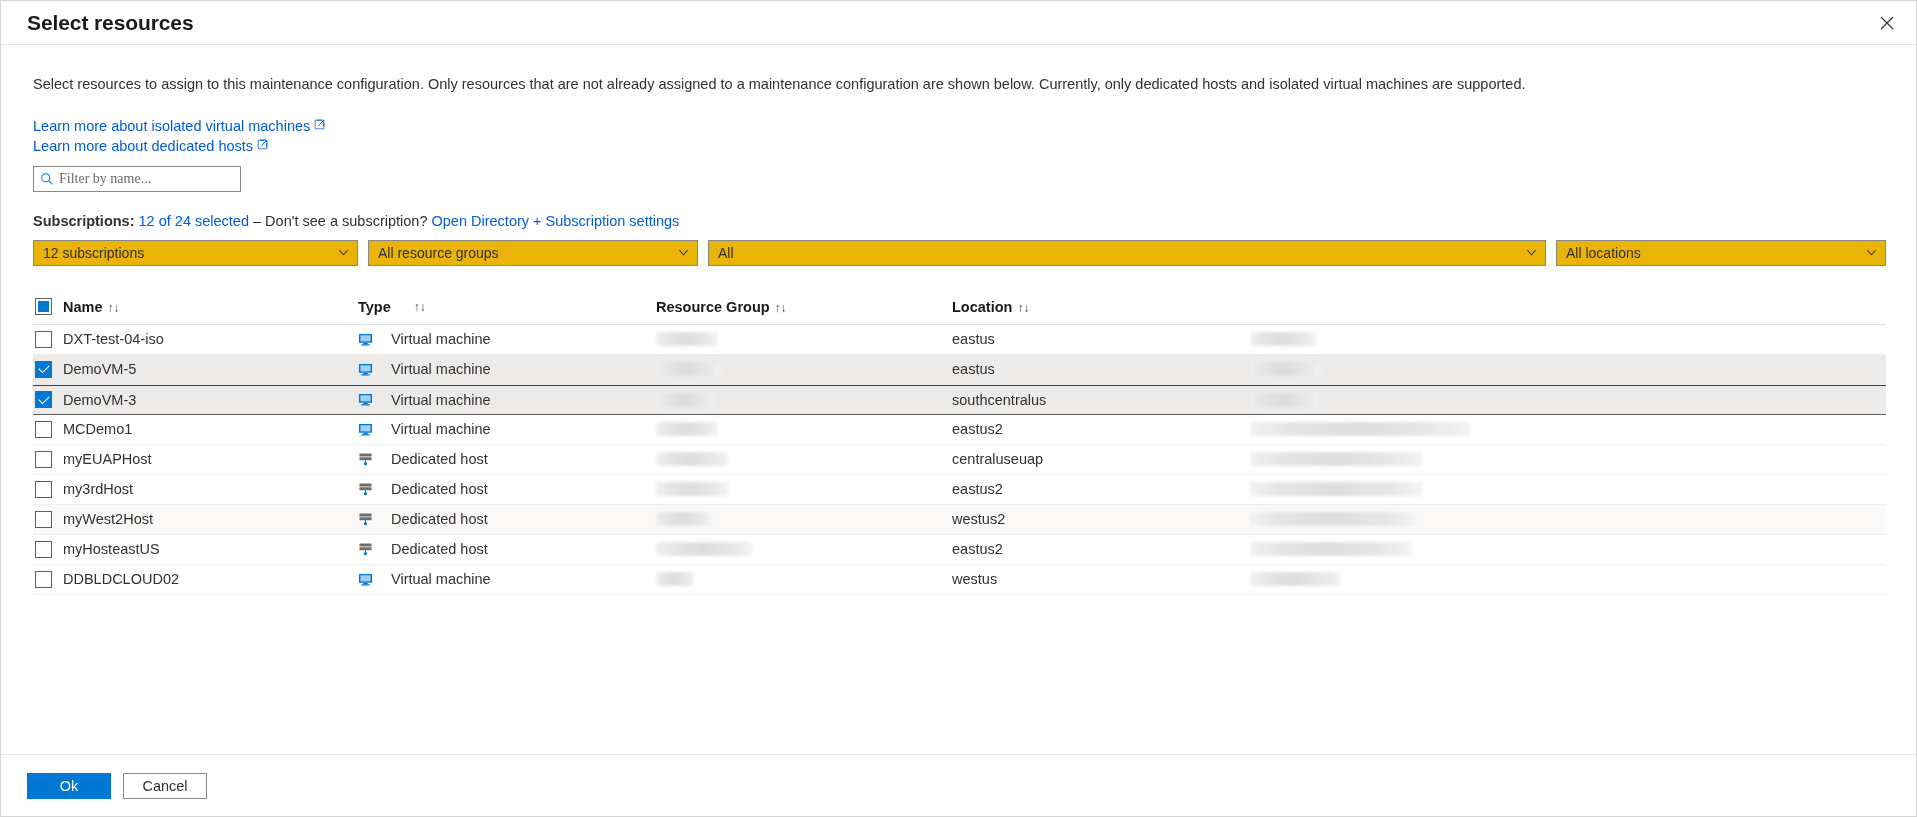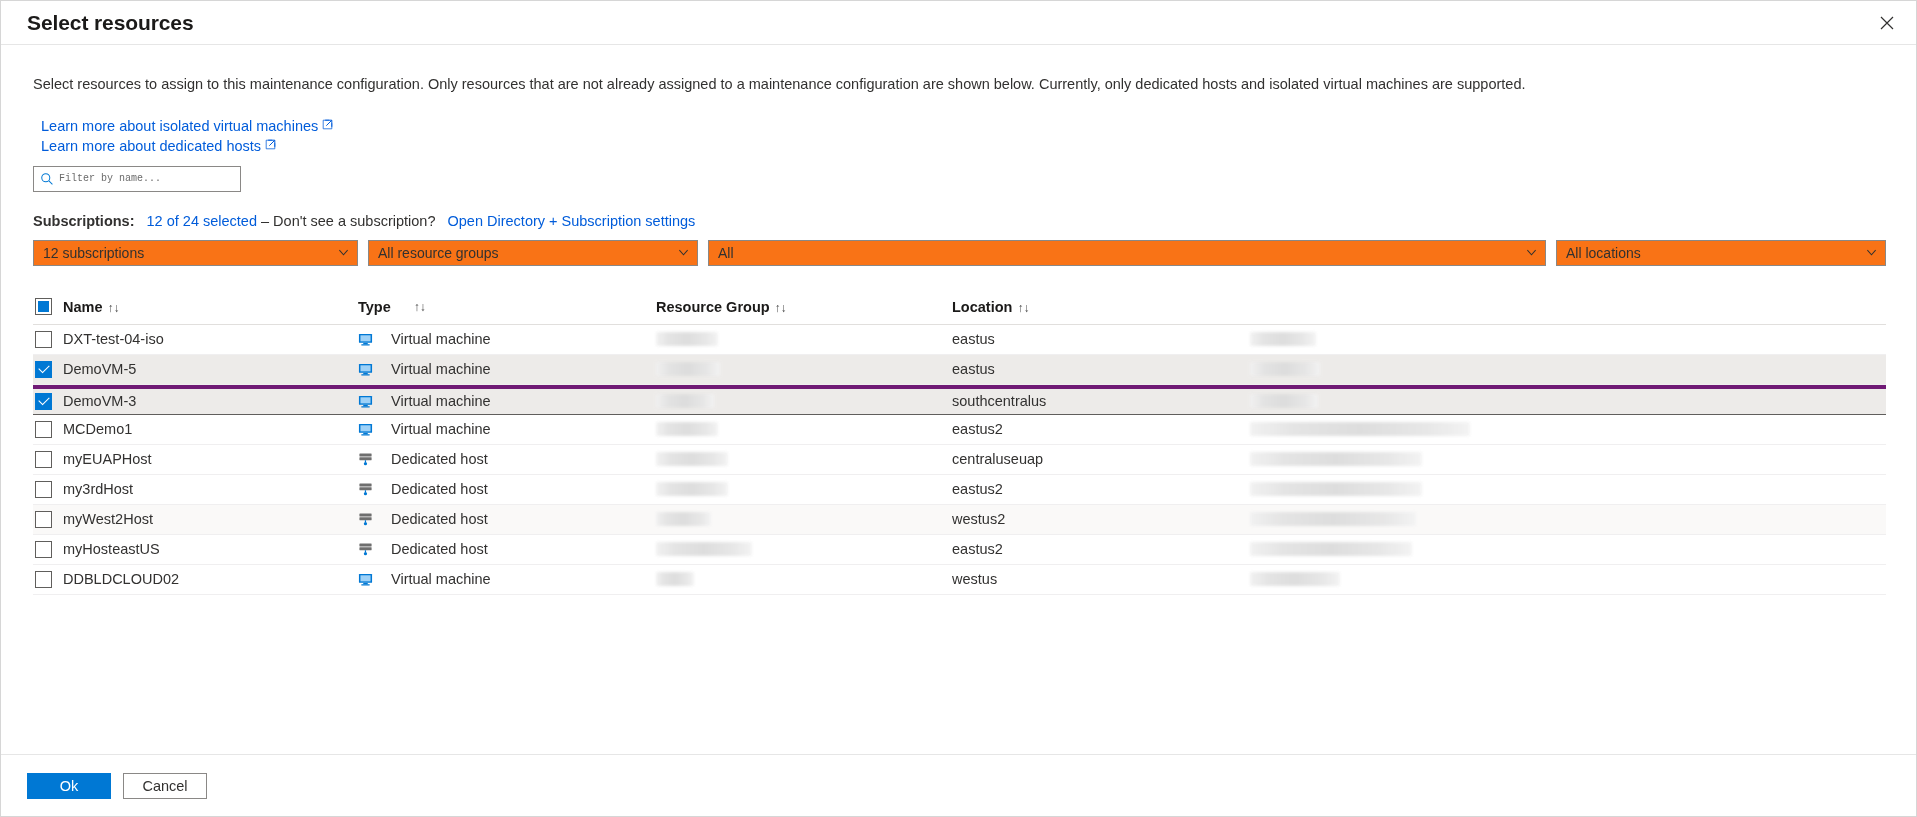--- a/index.html
+++ b/index.html
@@ -68,21 +68,20 @@
     color: #323130;
     line-height: 1.35;
     margin: 0 0 22px 0;
     white-space: nowrap;
   }
   .link {
     color: #015cda;
     text-decoration: none;
     font-size: 14.5px;
     cursor: pointer;
-    margin-left: 8px;
   }
   .link-row {
     margin-bottom: 3px;
     display: block;
   }
   .ext-icon {
     display: inline-block;
     margin-left: 4px;
     vertical-align: 1px;
   }
@@ -95,22 +94,22 @@
     box-sizing: border-box;
     display: flex;
     align-items: center;
     padding: 0 6px;
     background: #fff;
   }
   .filter-box input {
     border: none;
     outline: none;
     flex: 1;
-    font-family: Liberation Mono, monospace;
-    font-size: 10px;
+    font-family: Liberation Serif, serif;
+    font-size: 14px;
     color: #323130;
     background: transparent;
     padding: 0;
   }
   .filter-box input::placeholder { color: #6b6b6b; }
   .search-icon {
     width: 14px;
     height: 14px;
     margin-right: 5px;
     flex-shrink: 0;
@@ -126,21 +125,21 @@
   
   .dropdown-row {
     margin-top: 11px;
     display: flex;
     gap: 10px;
   }
   .dropdown {
     height: 26px;
     border: 1px solid #8a8886;
     box-sizing: border-box;
-    background: #f97316;
+    background: #eab308;
     display: flex;
     align-items: center;
     justify-content: space-between;
     padding: 0 8px 0 9px;
     font-size: 14px;
     color: #323130;
     cursor: pointer;
     user-select: none;
   }
   .dd-1 { width: 325px; }
@@ -174,21 +173,21 @@
     border-bottom: 1px solid #f0eff0;
     font-size: 14.5px;
     color: #323130;
     box-sizing: border-box;
     cursor: pointer;
   }
   .row.alt { background: #faf9f8; }
   .row.selected { background: #edebe9; }
   .row.focused {
     background: #edebe9;
-    border-top: 4px solid #701a75;
+    border-top: 1px solid #701a75;
     border-bottom: 1px solid #605e5c;
   }
   .c-check {
     width: 30px;
     flex-shrink: 0;
     display: flex;
     align-items: center;
     padding-left: 2px;
     box-sizing: border-box;
   }

